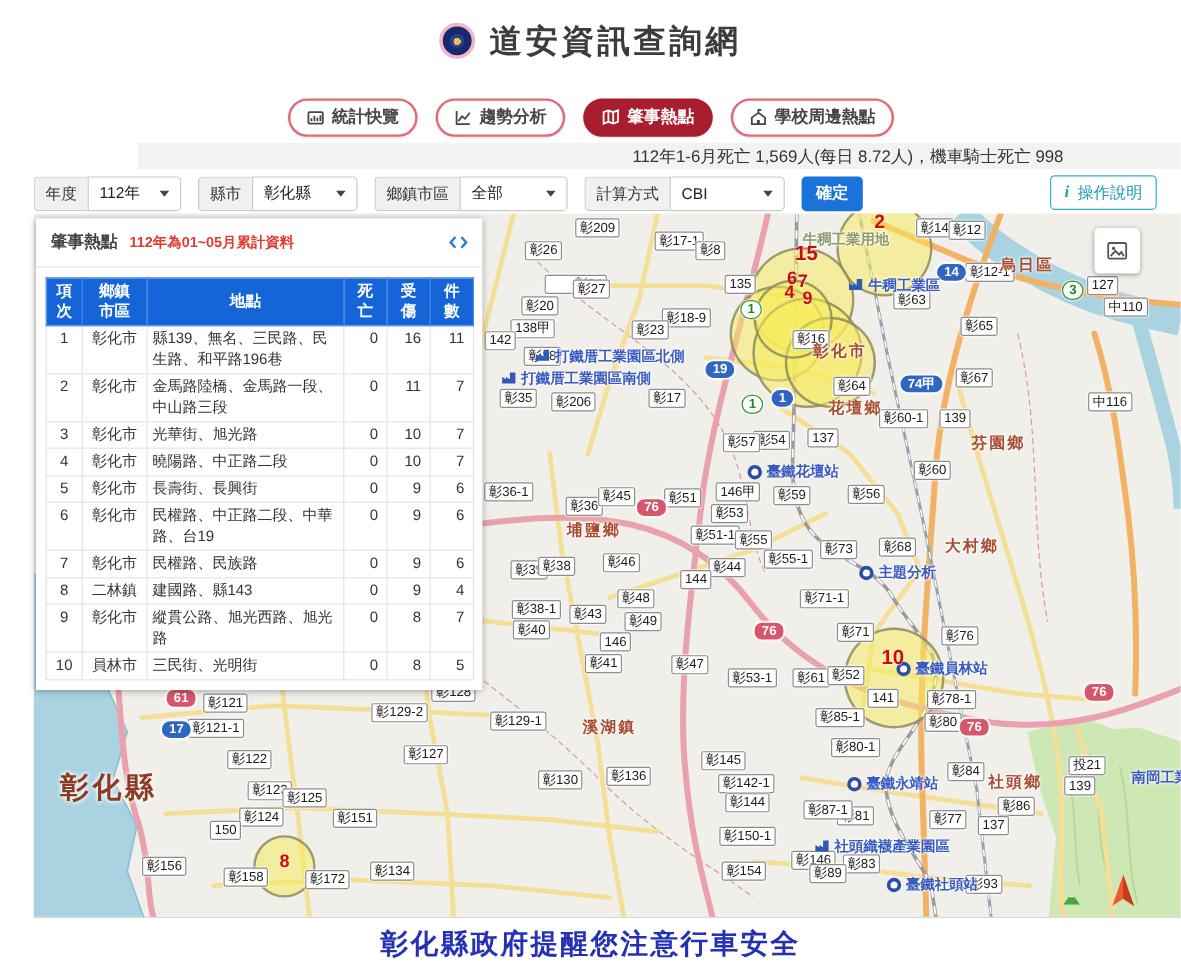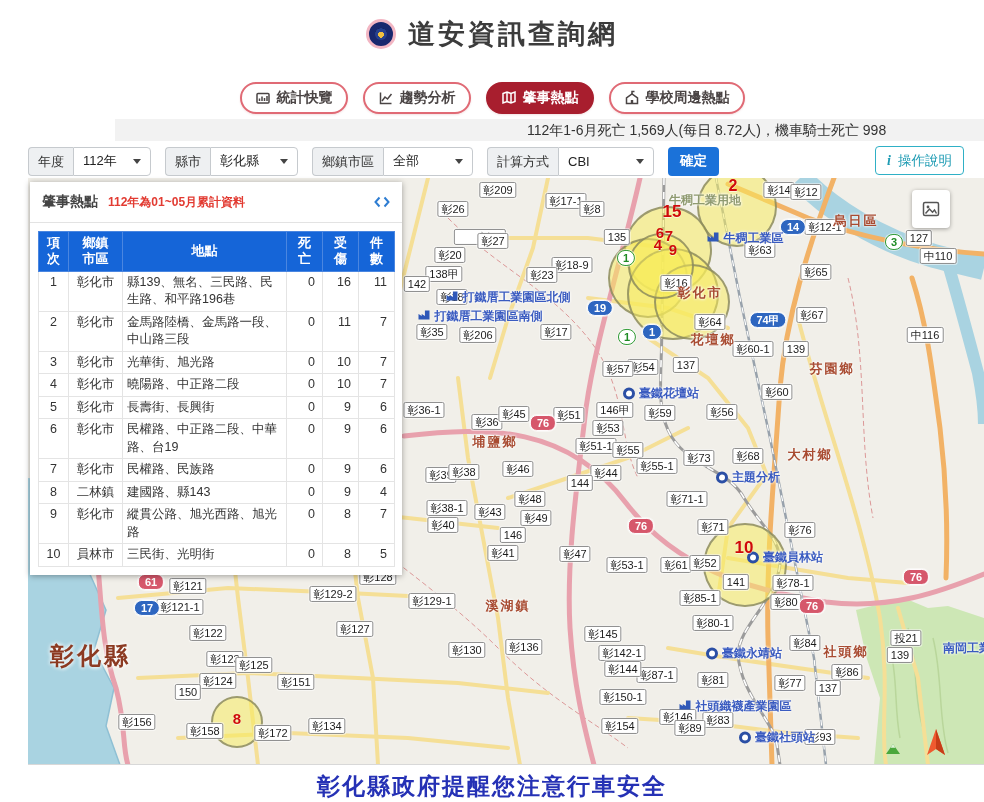--- a/index.html
+++ b/index.html
@@ -314,21 +314,21 @@
         <span class="shield" style="left: 708px; top: 404px;">141</span>
         <span class="shield" style="left: 765px; top: 405px;">彰78-1</span>
         <span class="shield" style="left: 672px; top: 420px;">彰85-1</span>
         <span class="shield" style="left: 758px; top: 424px;">彰80</span>
         <span class="shield" style="left: 685px; top: 445px;">彰80-1</span>
         <span class="shield" style="left: 777px; top: 465px;">彰84</span>
         <span class="shield" style="left: 819px; top: 494px;">彰86</span>
         <span class="shield" style="left: 762px; top: 505px;">彰77</span>
         <span class="shield" style="left: 800px; top: 510px;">137</span>
         <span class="shield" style="left: 685px; top: 502px;">彰81</span>
-        <span class="shield" style="left: 629px; top: 497px;">彰87-1</span>
+        <span class="shield" style="left: 662px; top: 497px;">彰87-1</span>
         <span class="shield" style="left: 594px; top: 475px;">彰142-1</span>
         <span class="shield" style="left: 595px; top: 491px;">彰144</span>
         <span class="shield" style="left: 575px; top: 456px;">彰145</span>
         <span class="shield" style="left: 595px; top: 519px;">彰150-1</span>
         <span class="shield" style="left: 650px; top: 539px;">彰146</span>
         <span class="shield" style="left: 690px; top: 542px;">彰83</span>
         <span class="shield" style="left: 662px; top: 550px;">彰89</span>
         <span class="shield" style="left: 592px; top: 548px;">彰154</span>
         <span class="shield" style="left: 792px; top: 559px;">彰93</span>
         <span class="shield" style="left: 878px; top: 460px;">投21</span>

